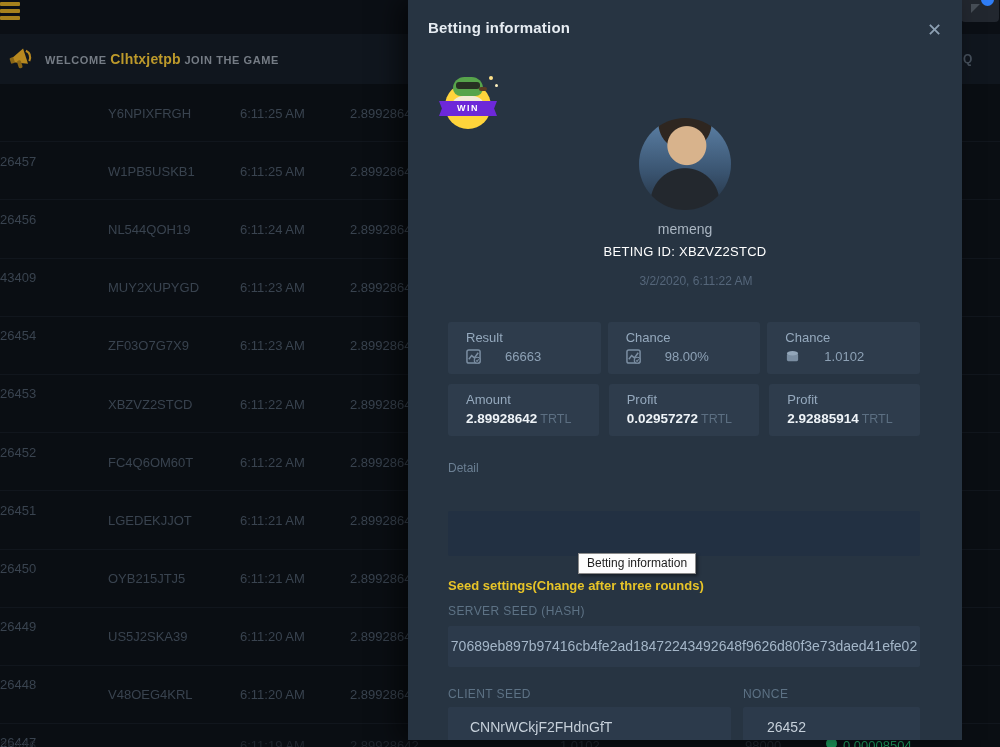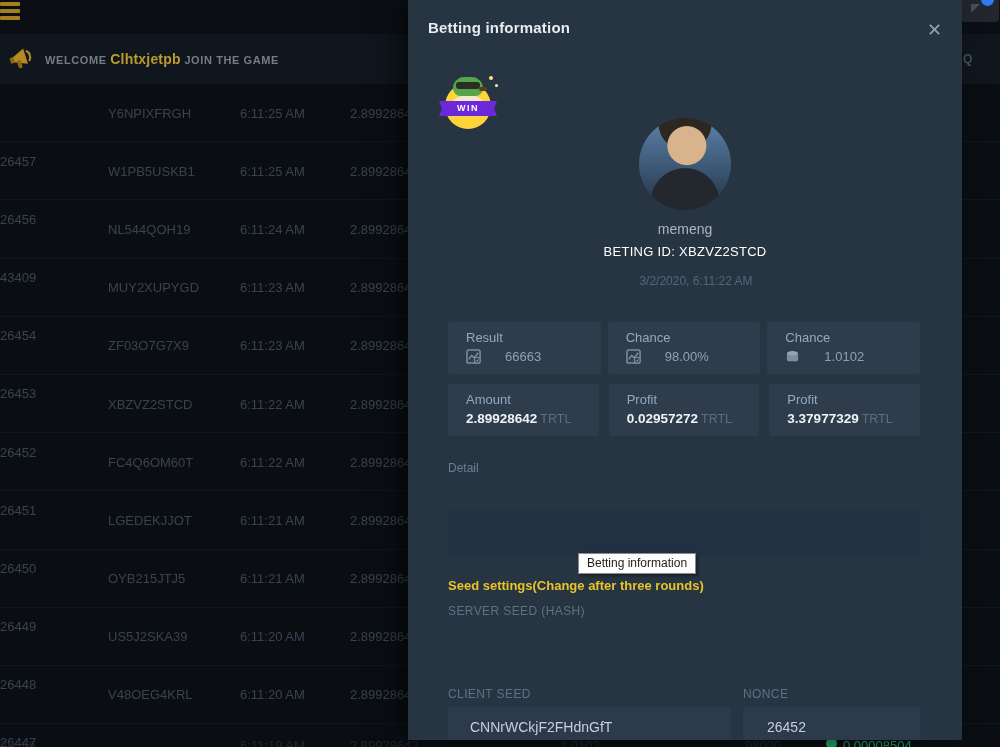--- a/index.html
+++ b/index.html
@@ -267,30 +267,31 @@
       <div class="stat-box">
         <div class="stat-label">Amount</div>
         <div class="amt-value"><span>2.89928642</span><span class="amt-unit">TRTL</span></div>
       </div>
       <div class="stat-box">
         <div class="stat-label">Profit</div>
         <div class="amt-value"><span>0.02957272</span><span class="amt-unit">TRTL</span></div>
       </div>
       <div class="stat-box">
         <div class="stat-label">Profit</div>
-        <div class="amt-value"><span>3.37977329</span><span class="amt-unit">TRTL</span></div>
+        <div class="amt-value"><span>2.92885914</span><span class="amt-unit">TRTL</span></div>
       </div>
     </div>
 
     <div class="detail-label">Detail</div>
     <div class="ss-label">SERVER SEED</div>
     <div class="ss-input"></div>
 
     <div class="seed-settings">Seed settings(Change after three rounds)</div>
     <div class="hash-label">SERVER SEED (HASH)</div>
+    <div class="hash-box">70689eb897b97416cb4fe2ad18472243492648f9626d80f3e73daed41efe02</div>
 
     <div class="cs-label">CLIENT SEED</div>
     <div class="nonce-label">NONCE</div>
     <div class="cs-box">CNNrWCkjF2FHdnGfT</div>
     <div class="nonce-box">26452</div>
 
     <div class="tooltip">Betting information</div>
   </div>
 
 </div>

